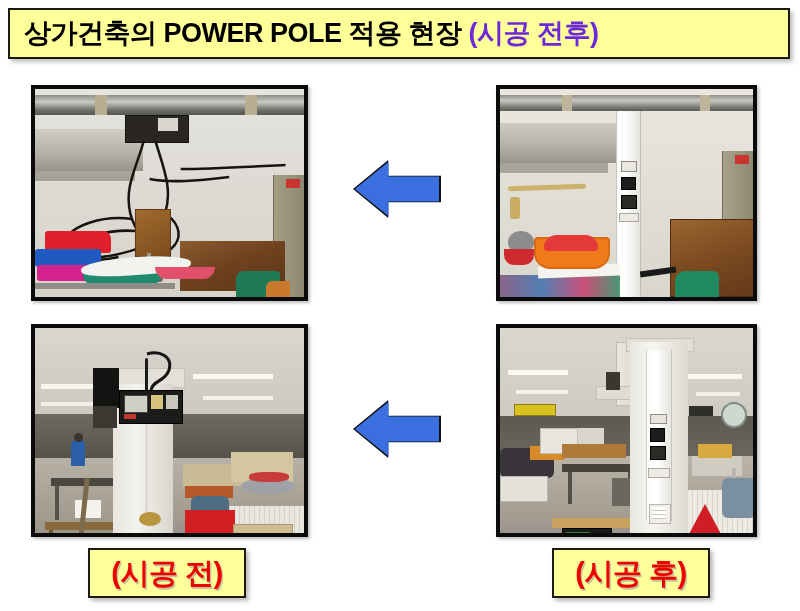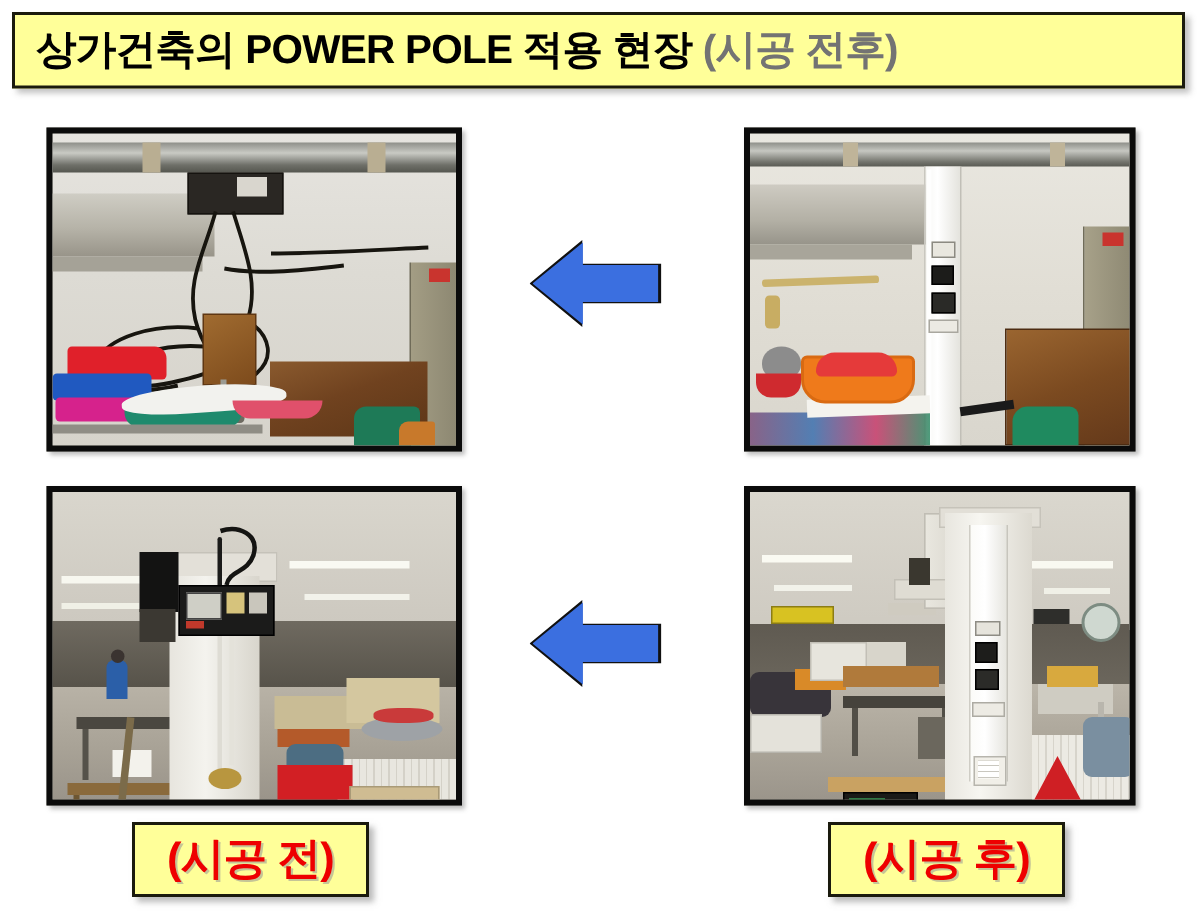--- a/index.html
+++ b/index.html
@@ -31,21 +31,21 @@
   }
   .title-text {
     padding-left: 14px;
     font-size: 27px;
     font-weight: bold;
     letter-spacing: -0.5px;
     white-space: nowrap;
     line-height: 1;
   }
   .title-main { color: #000000; }
-  .title-accent { color: #737373; }
+  .title-accent { color: #6d28d9; }
 
   
   .photo {
     position: absolute;
     border: 4px solid #0b0b0b;
     box-sizing: border-box;
     overflow: hidden;
     background: #8d8d84;
     box-shadow: 2px 2px 3px rgba(90,90,90,0.4);
   }

